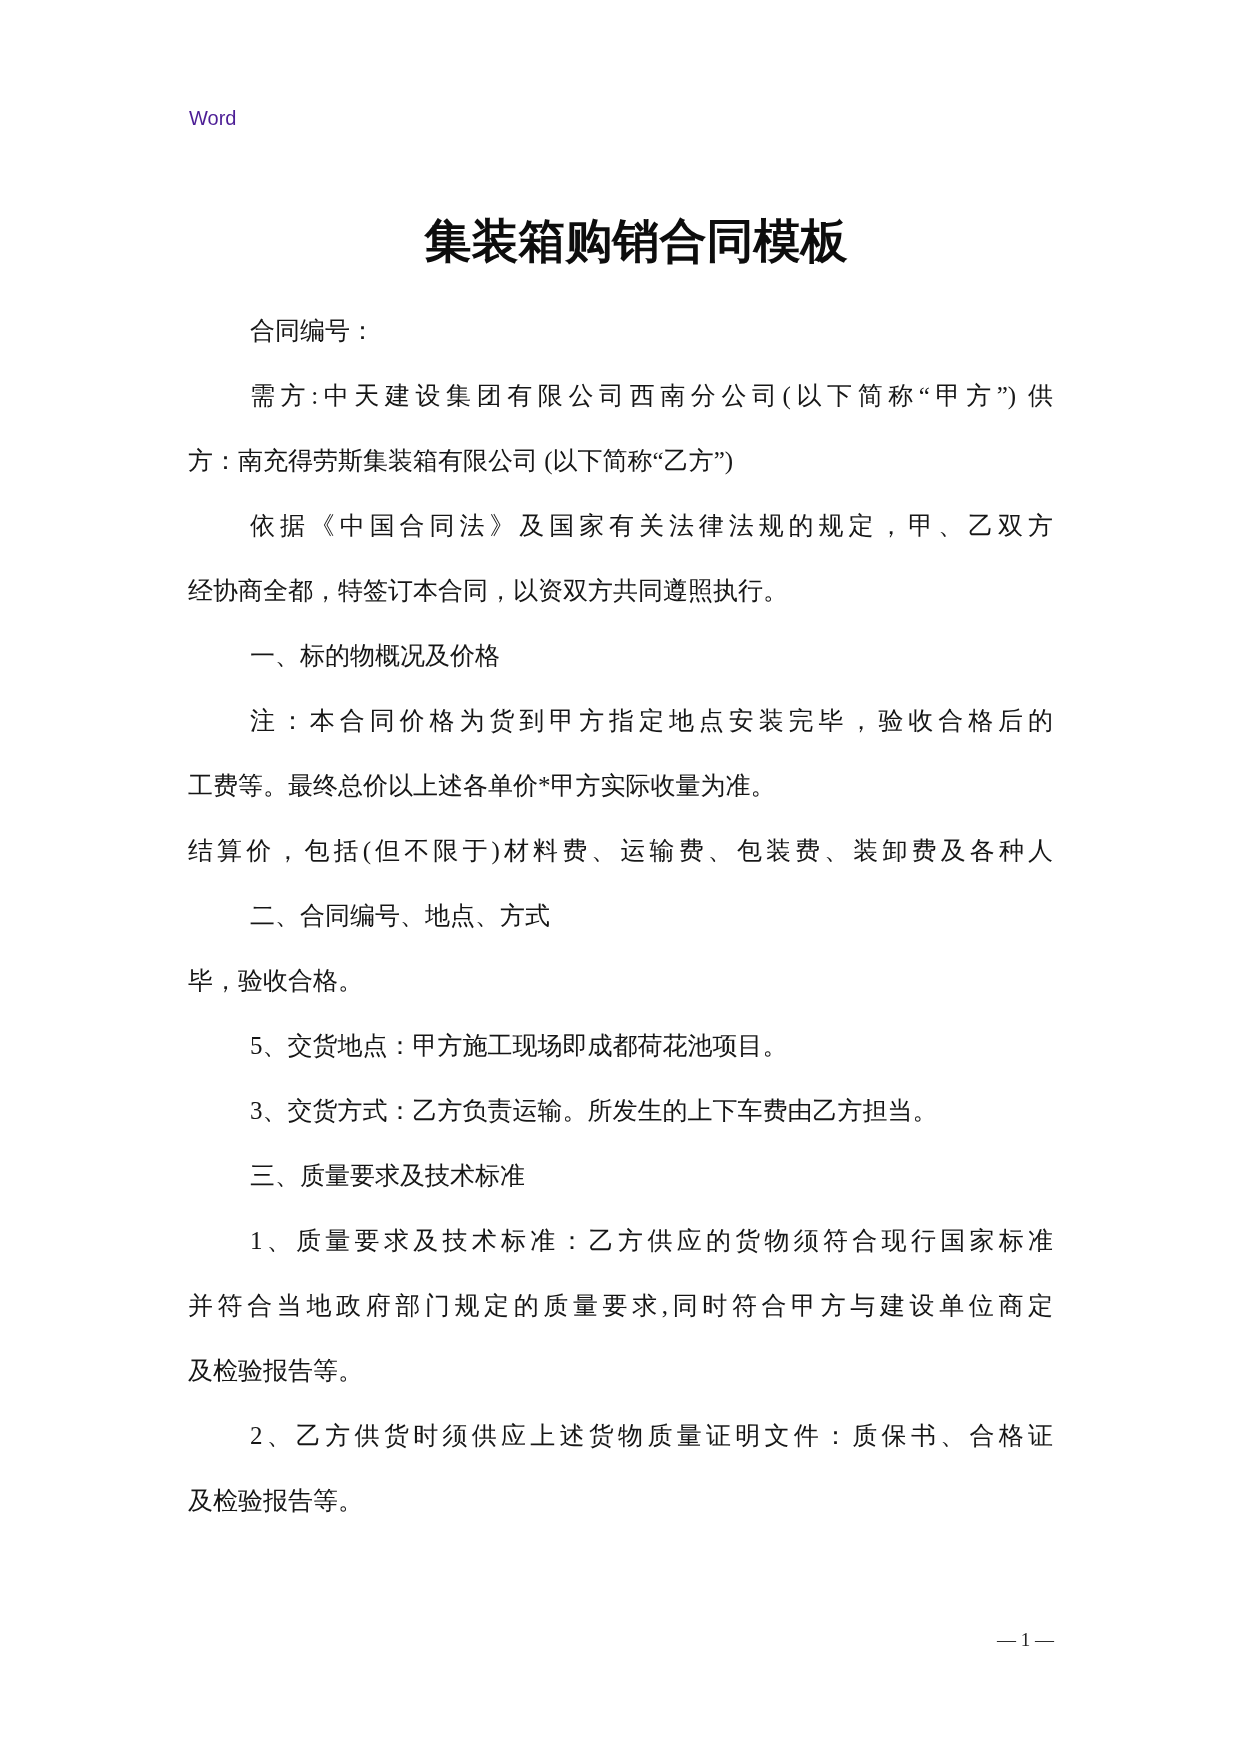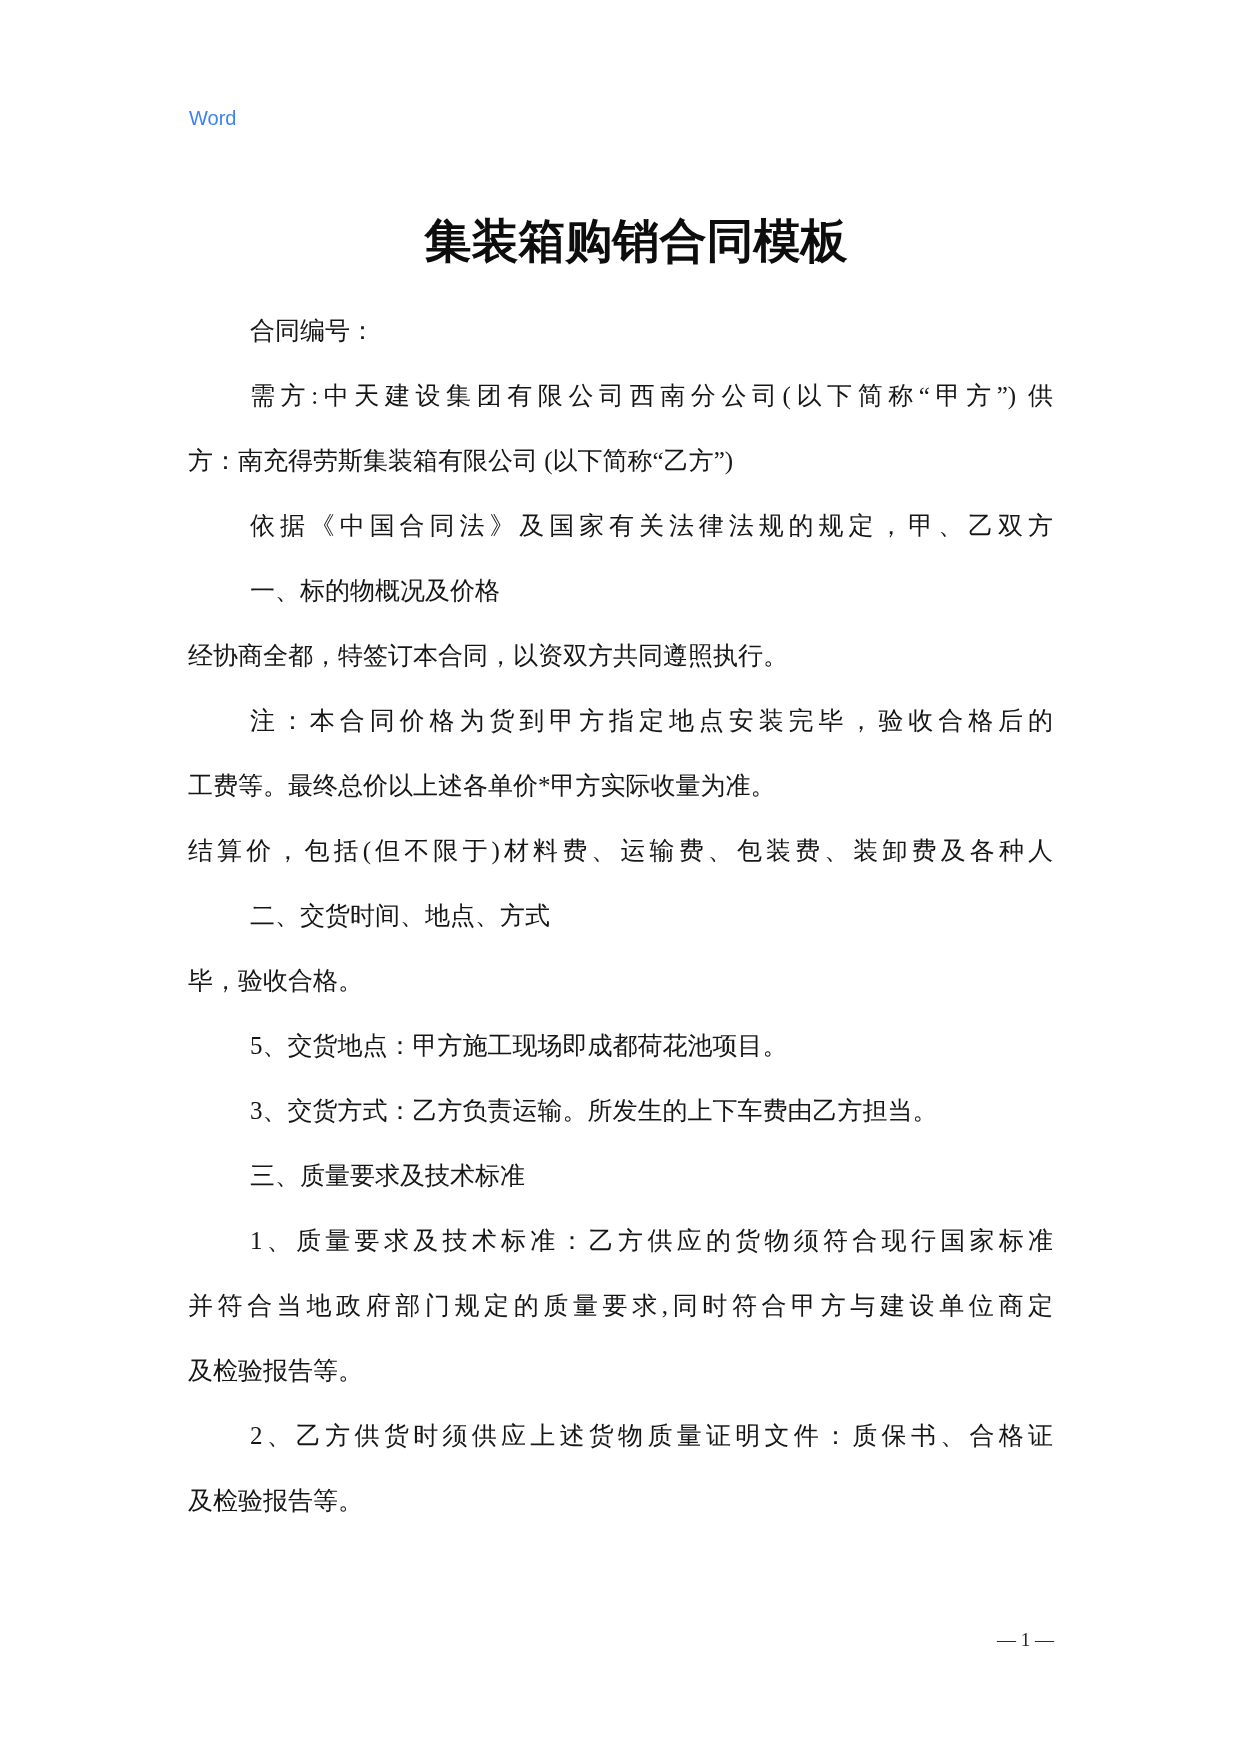--- a/index.html
+++ b/index.html
@@ -14,21 +14,21 @@
     background: #ffffff;
     overflow: hidden;
   }
   .word-label {
     position: absolute;
     left: 189px;
     top: 107px;
     font-family: "Liberation Sans", sans-serif;
     font-size: 20px;
     line-height: 22px;
-    color: #3b82f6;
+    color: #4c1d95;
   }
   .doc-title {
     position: absolute;
     left: 0;
     top: 197px;
     width: 100%;
     margin: 16px;
     text-align: center;
     font-family: "Liberation Serif", serif;
     font-weight: 700;
@@ -74,26 +74,26 @@
 <div class="page">
   <div class="word-label">Word</div>
 
   <h1 class="doc-title">集装箱购销合同模板</h1>
 
   <div class="doc-body" id="doc-body">
       <div class="line indent">合同编号：</div>
       <div class="line indent fill">需方:中天建设集团有限公司西南分公司(以下简称“甲方”) 供</div>
       <div class="line">方：南充得劳斯集装箱有限公司 (以下简称“乙方”)</div>
       <div class="line indent fill">依据《中国合同法》及国家有关法律法规的规定，甲、乙双方</div>
+      <div class="line">经协商全都，特签订本合同，以资双方共同遵照执行。</div>
       <div class="line indent">一、标的物概况及价格</div>
-      <div class="line">经协商全都，特签订本合同，以资双方共同遵照执行。</div>
       <div class="line indent fill">注：本合同价格为货到甲方指定地点安装完毕，验收合格后的</div>
       <div class="line">工费等。最终总价以上述各单价*甲方实际收量为准。</div>
       <div class="line fill">结算价，包括(但不限于)材料费、运输费、包装费、装卸费及各种人</div>
-      <div class="line indent">二、交货时间、地点、方式</div>
+      <div class="line indent">二、合同编号、地点、方式</div>
       <div class="line">毕，验收合格。</div>
       <div class="line indent">5、交货地点：甲方施工现场即成都荷花池项目。</div>
       <div class="line indent">3、交货方式：乙方负责运输。所发生的上下车费由乙方担当。</div>
       <div class="line indent">三、质量要求及技术标准</div>
       <div class="line indent fill">1、质量要求及技术标准：乙方供应的货物须符合现行国家标准</div>
       <div class="line fill">并符合当地政府部门规定的质量要求,同时符合甲方与建设单位商定</div>
       <div class="line">及检验报告等。</div>
       <div class="line indent fill">2、乙方供货时须供应上述货物质量证明文件：质保书、合格证</div>
       <div class="line">及检验报告等。</div>
     </div>

